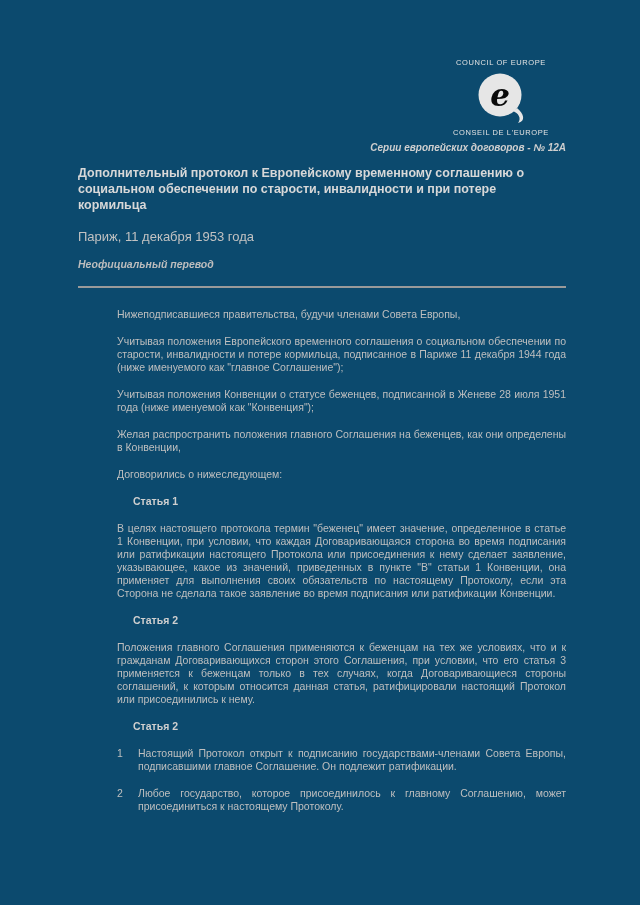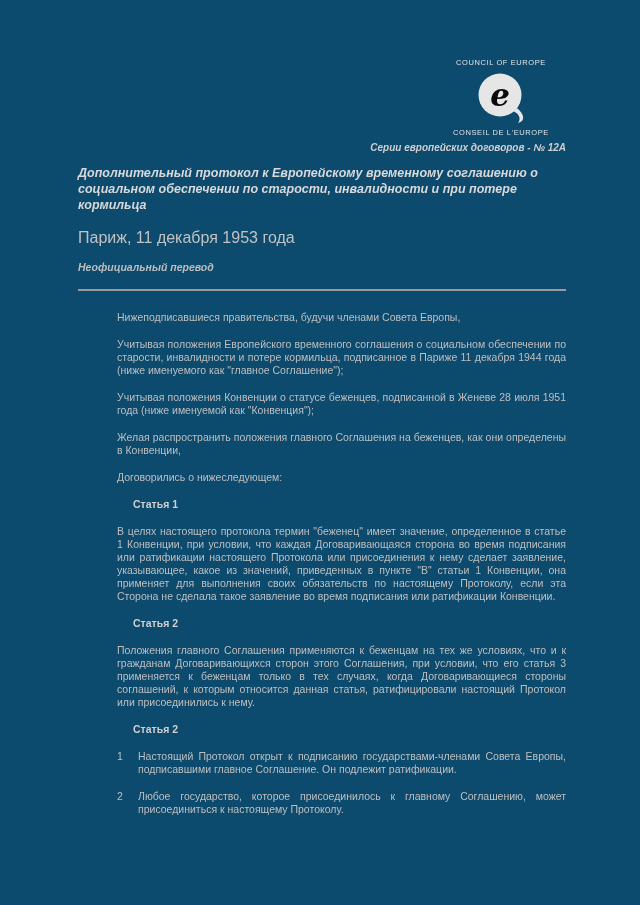--- a/index.html
+++ b/index.html
@@ -38,25 +38,24 @@
     font-weight: bold;
     font-size: 10px;
     color: #cfcfcf;
   }
   .title {
     margin: 12px 0 0;
     font-size: 12.5px;
     font-weight: bold;
     line-height: 16px;
     color: #d8d8d8;
-    font-style: italic;
   }
   .place-date {
     margin: 16px 0 0;
-    font-size: 16px;
+    font-size: 13px;
     color: #c2c2c2;
   }
   .note {
     margin: 14px 0 0;
     font-size: 10.5px;
     font-style: italic;
     color: #bdbdbd;
     font-weight: bold;
   }
   .rule {

